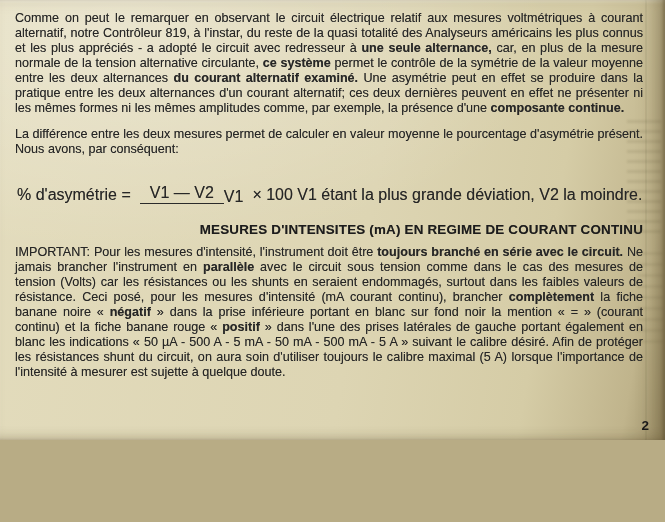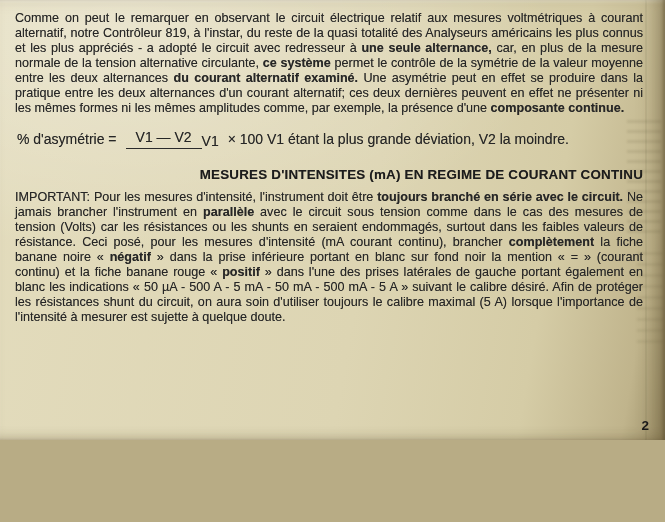--- a/index.html
+++ b/index.html
@@ -32,22 +32,22 @@
     text-shadow: 0 0 0.4px rgba(30,30,30,0.45);
   }
   .para { margin: 0; }
   .mb-lg { margin-bottom: 11px; }
   .mb-sm { margin-bottom: 3px; }
   .b { font-weight: bold; }
   .formula {
     display: flex;
     align-items: center;
     gap: 9px;
-    margin: 14px 0 14px 2px;
-    font-size: 14px;
+    margin: 28px 0 14px 2px;
+    font-size: 16px;
     text-align: left;
   }
   .frac {
     display: inline-flex;
     flex-direction: row;
     align-items: center;
   }
   .frac .num {
     display: block;
     padding: 0 10px 3px;
@@ -114,20 +114,21 @@
 </style>
 </head>
 <body>
 
 <div class="page">
   <div class="content">
 
     <p class="para mb-lg"><span>Comme on peut le remarquer en observant le circuit électrique relatif aux mesures voltmétriques à courant alternatif, notre Contrôleur 819, à l'instar, du reste de la quasi totalité des Analyseurs américains les plus connus et les plus appréciés - a adopté le circuit avec redresseur à </span><span class="b">une seule alternance,</span><span> car, en plus de la mesure normale de la tension alternative circulante, </span><span class="b">ce système</span><span> permet le contrôle de la symétrie de la valeur moyenne entre les deux alternances </span><span class="b">du courant alternatif examiné.</span><span> Une asymétrie peut en effet se produire dans la pratique entre les deux alternances d'un courant alternatif; ces deux dernières peuvent en effet ne présenter ni les mêmes formes ni les mêmes amplitudes comme, par exemple, la présence d'une </span><span class="b">composante continue.</span></p>
 
 
+    <p class="para"><span>La différence entre les deux mesures permet de calculer en valeur moyenne le pourcentage d'asymétrie présent. Nous avons, par conséquent:</span></p>
 
     <div class="formula">
       <span class="f-lhs">% d'asymétrie =</span>
       <span class="frac">
         <span class="num">V1 — V2</span>
         <span class="den">V1</span>
       </span>
       <span class="f-rhs">× 100 V1 étant la plus grande déviation, V2 la moindre.</span>
     </div>
 

